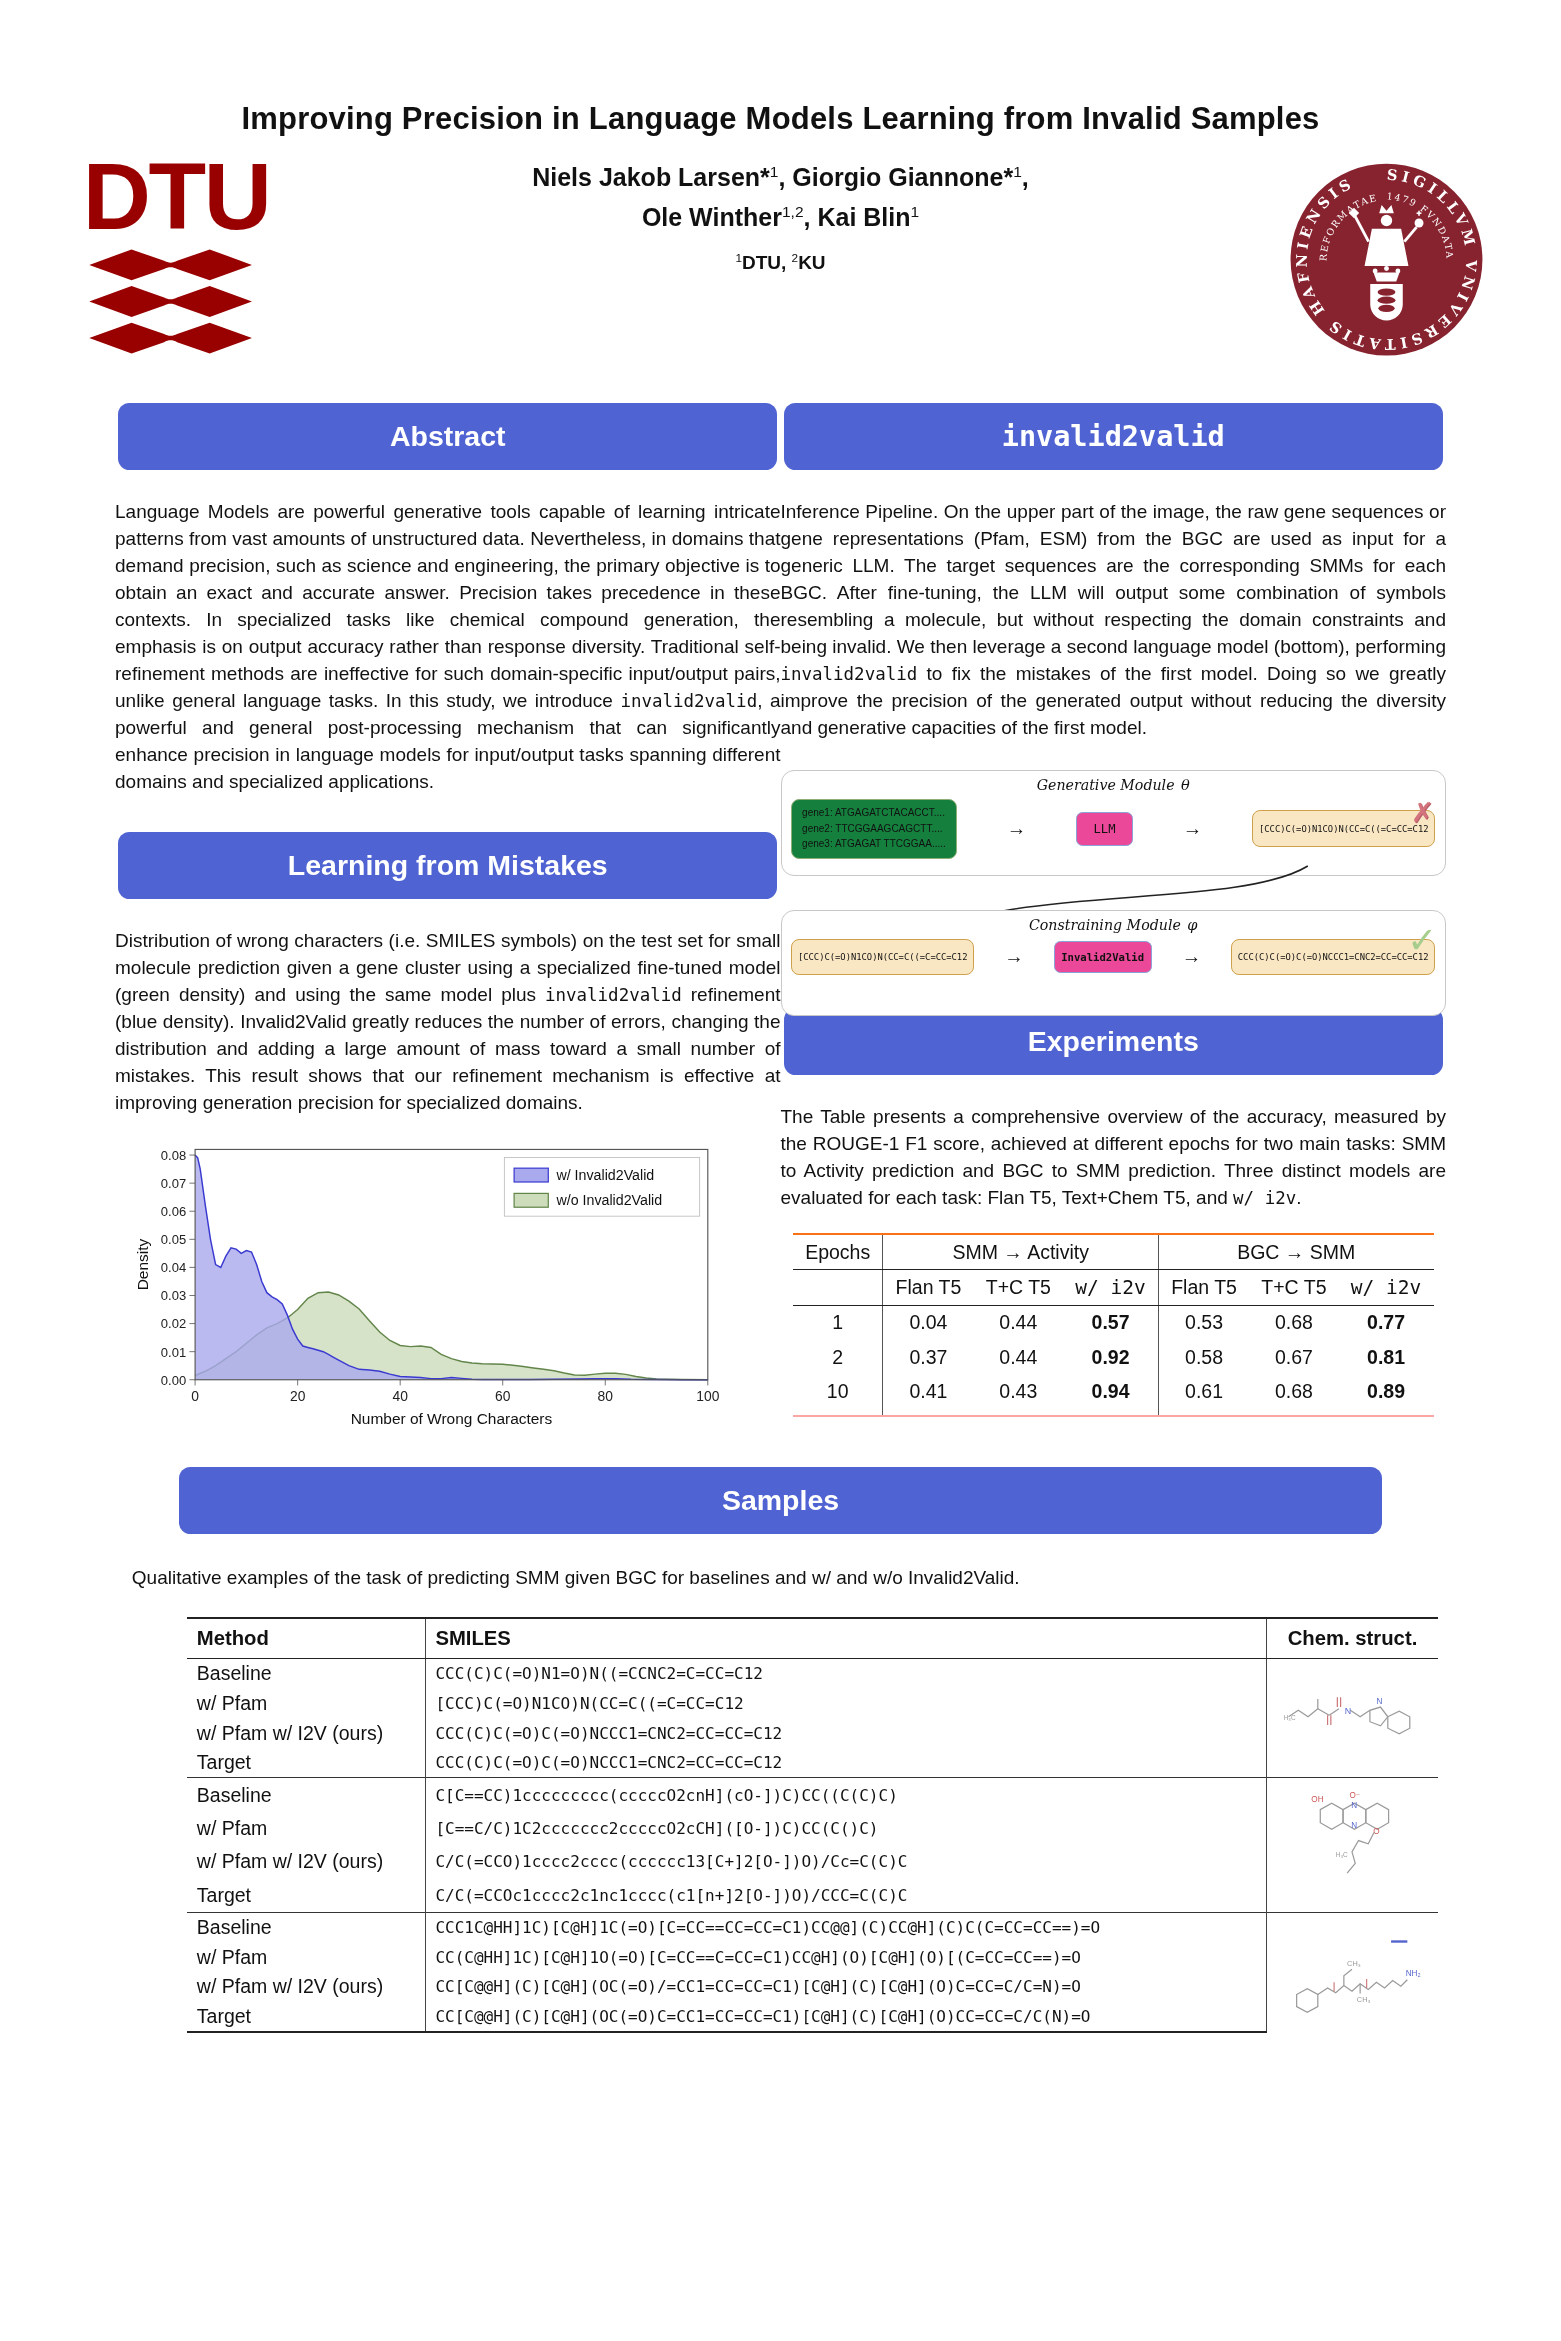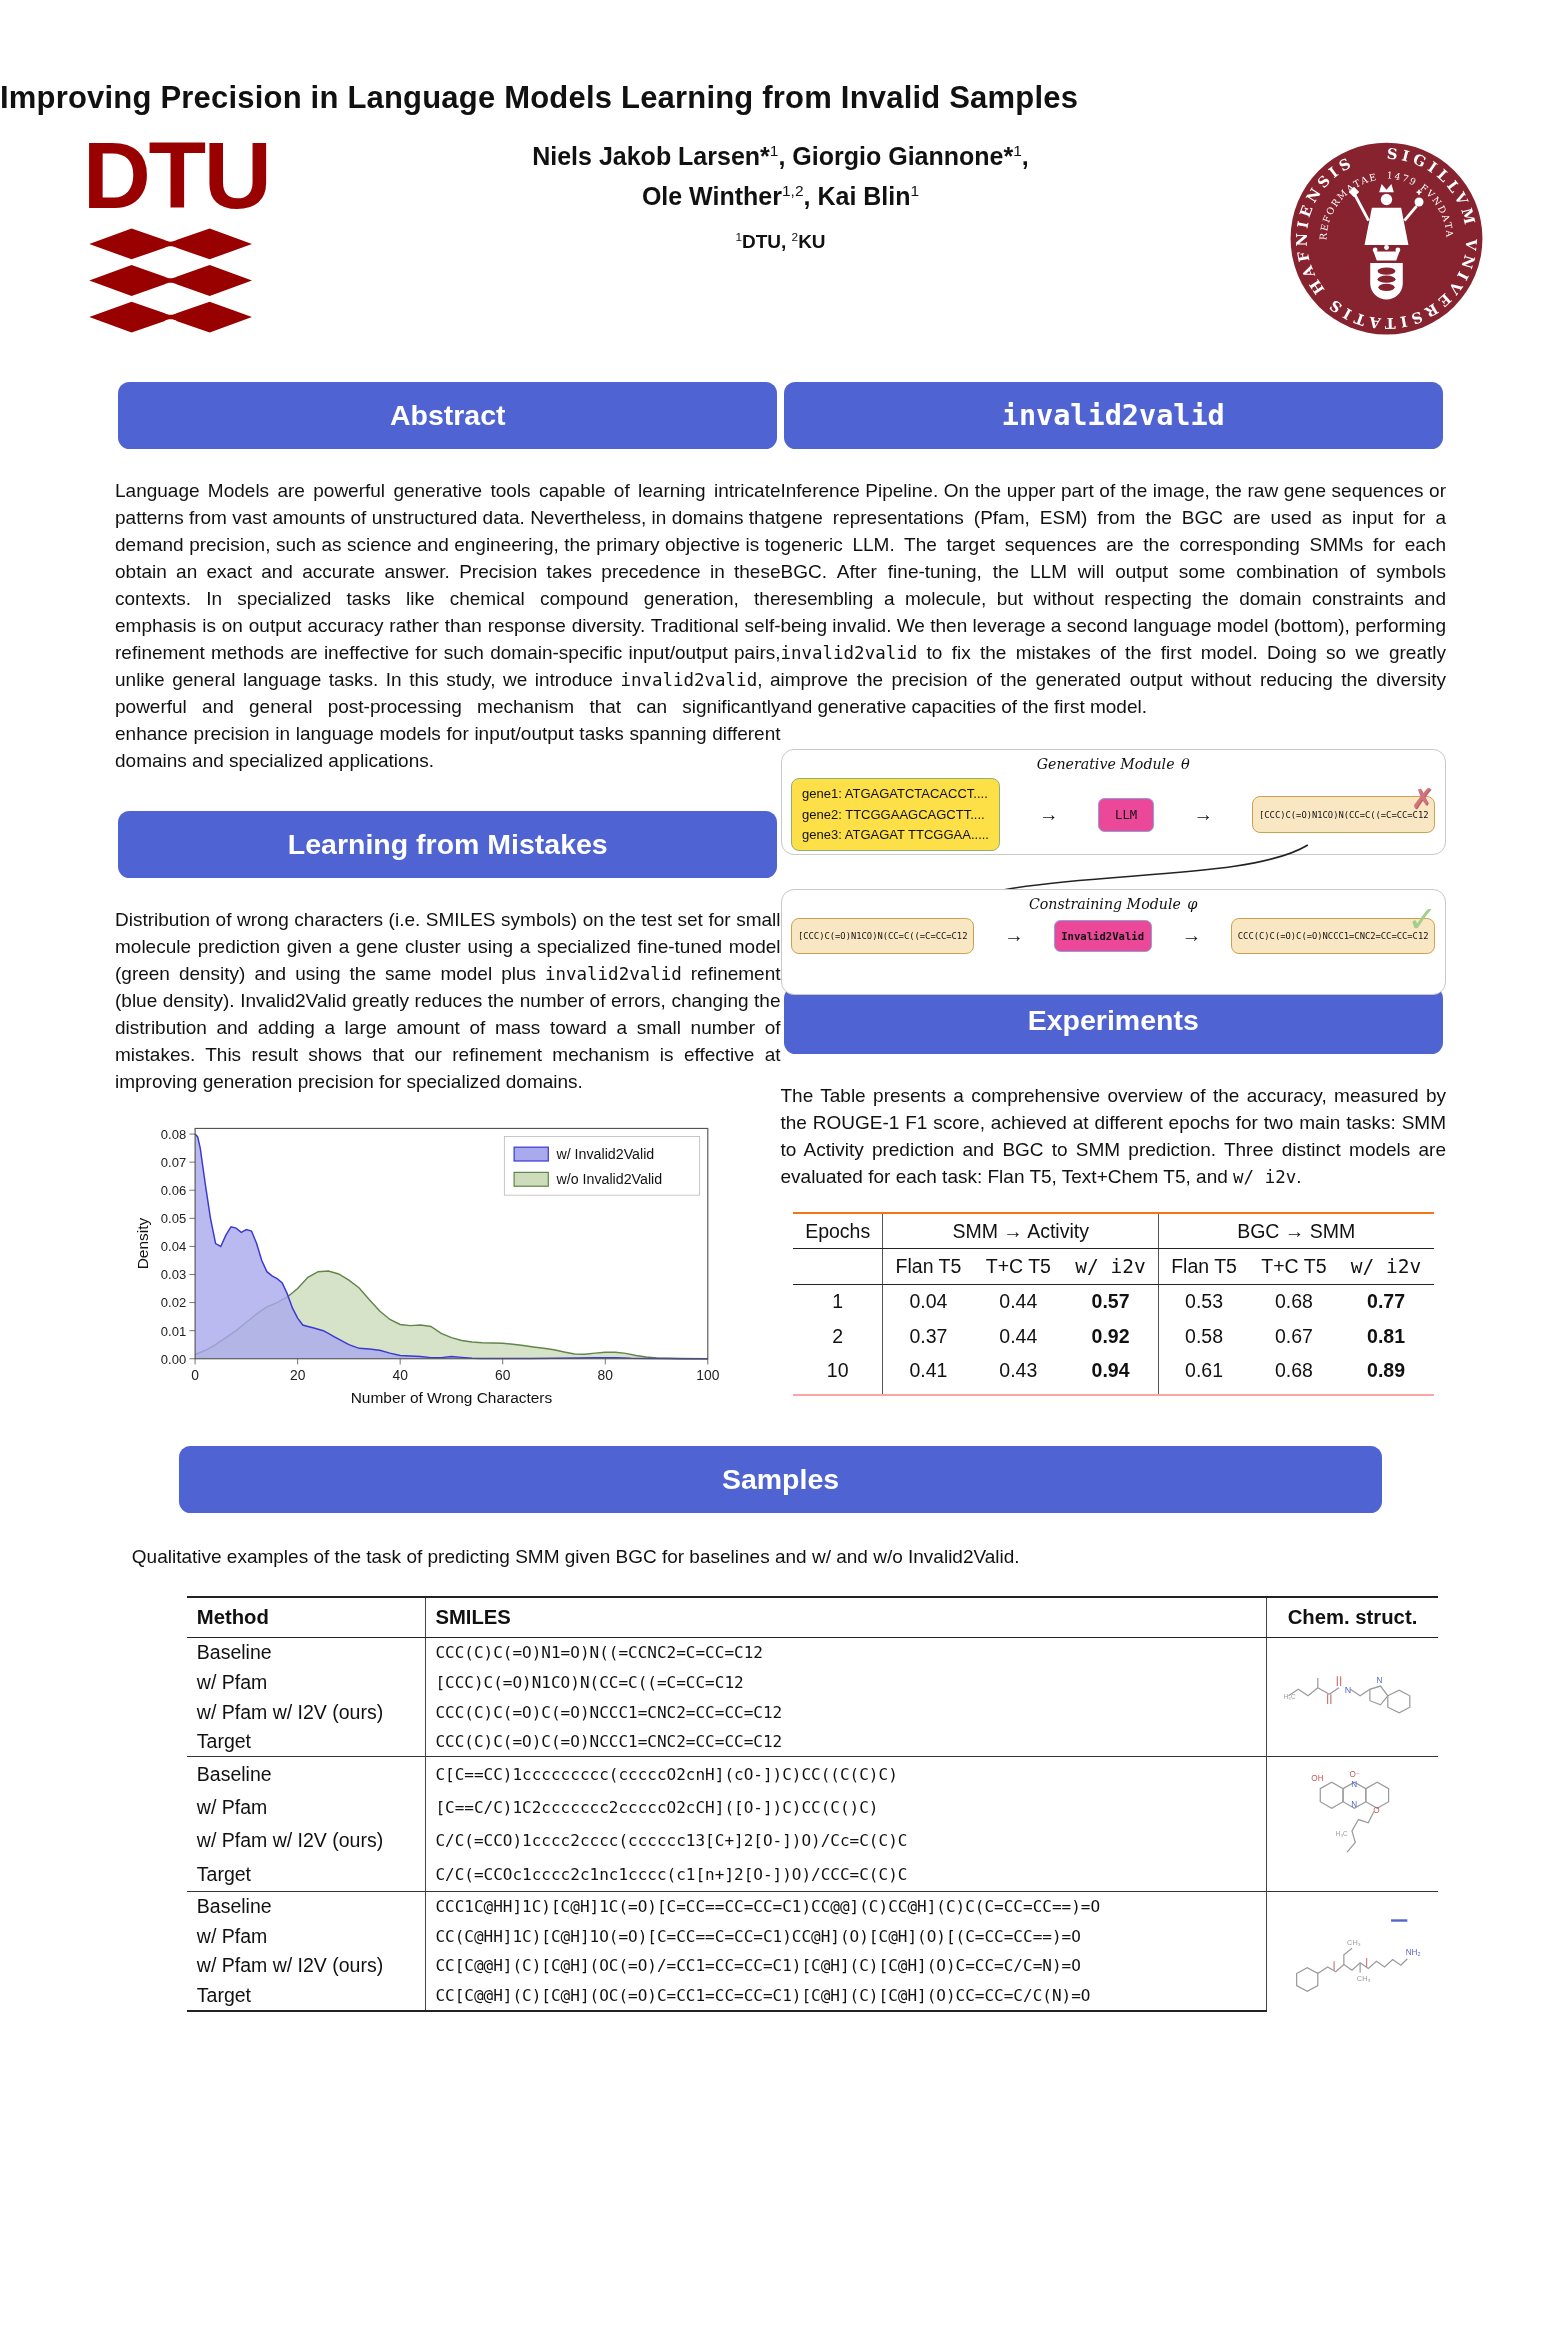--- a/index.html
+++ b/index.html
@@ -3,21 +3,21 @@
 <meta charset="utf-8">
 <style>
   html,body{margin:0;padding:0;background:#ffffff;}
   body{width:1561px;height:2342px;position:relative;font-family:"Liberation Sans","DejaVu Sans",sans-serif;color:#111;overflow:hidden;}
   sup{font-size:0.62em;font-weight:normal;}
   .mono,code.imono{font-family:"DejaVu Sans Mono",monospace;}
   code.imono{font-size:0.92em;}
 
   
   .header{position:relative;height:358px;}
-  .title{padding-top:80px;text-align:left;font-size:31px;font-weight:bold;letter-spacing:0.2px;}
+  .title{padding-top:80px;text-align:center;font-size:31px;font-weight:bold;letter-spacing:0.2px;margin-top:21px;}
   .authors{text-align:center;font-size:25px;font-weight:bold;margin-top:19.5px;line-height:1.6;}
   .affil{text-align:center;font-size:19px;font-weight:bold;margin-top:14.6px;}
   .dtu-logo{position:absolute;left:81px;top:130px;}
   .ku-seal{position:absolute;right:72px;top:128px;}
 
   
   .cols{display:grid;grid-template-columns:1fr 1fr;padding:0 115px;}
   .secbar{background:#4f63d2;color:#fff;font-weight:bold;font-size:28.5px;text-align:center;border-radius:11.4px;padding:17px 0;margin:24.4px 3.3px 29px 3.3px;}
   .body-text{font-size:19px;line-height:1.42;text-align:justify;}
 
@@ -25,21 +25,21 @@
   .chart-wrap{margin:21px 0 0 14.6px;}
 
   
   .pipeline{position:relative;margin-top:28px;height:192px;}
   .module{position:absolute;left:0;right:0;border:1.6px solid #c8c8c8;border-radius:13px;padding:3.3px 9.8px 9.8px 9.8px;background:#fff;}
   .module.m1{top:0;height:91px;}
   .module.m2{top:140px;height:91px;}
   .module-title{text-align:center;font-family:"DejaVu Serif",serif;font-style:italic;font-size:14.2px;margin:1.6px 0 5.7px 0;}
   .module-title .sym{font-size:14.6px;padding-left:6.5px;}
   .mod-row{display:flex;align-items:center;justify-content:space-between;gap:4.9px;}
-  .gene-box{background:#fde047;border:1.2px solid #8fae77;border-radius:8.1px;padding:5.7px 9.8px;font-size:13px;line-height:1.55;white-space:nowrap;}
+  .gene-box{background:#15803d;border:1.2px solid #8fae77;border-radius:8.1px;padding:5.7px 9.8px;font-size:10px;line-height:1.55;white-space:nowrap;}
   .llm-box{background:#ec4899;border:1.2px solid #88a3d8;border-radius:6.5px;padding:9px 16.3px;font-family:"DejaVu Sans Mono",monospace;font-size:12.2px;white-space:nowrap;}
   .llm-box.small{font-size:10.6px;font-weight:bold;padding:9px 6.5px;}
   .smiles-box{background:#f9e7c4;border:1.2px solid #cfa04a;border-radius:8.1px;padding:12.2px 5.7px;font-family:"DejaVu Sans Mono",monospace;font-size:8.8px;position:relative;white-space:nowrap;}
   .flow-arrow{font-size:19.5px;color:#111;flex:0 0 auto;}
   .mark-x{position:absolute;top:-21px;right:1.6px;font-size:34px;font-weight:bold;color:#d2737d;text-shadow:0.8px 0.8px 0 #b95e68;}
   .mark-check{position:absolute;top:-24.4px;right:0px;font-size:41px;font-weight:bold;color:#a6cd8c;}
   .curve-svg{position:absolute;left:0;top:0;pointer-events:none;}
 
   
   .exp-table{margin:21px auto 0 auto;border-collapse:collapse;font-size:19.5px;}

